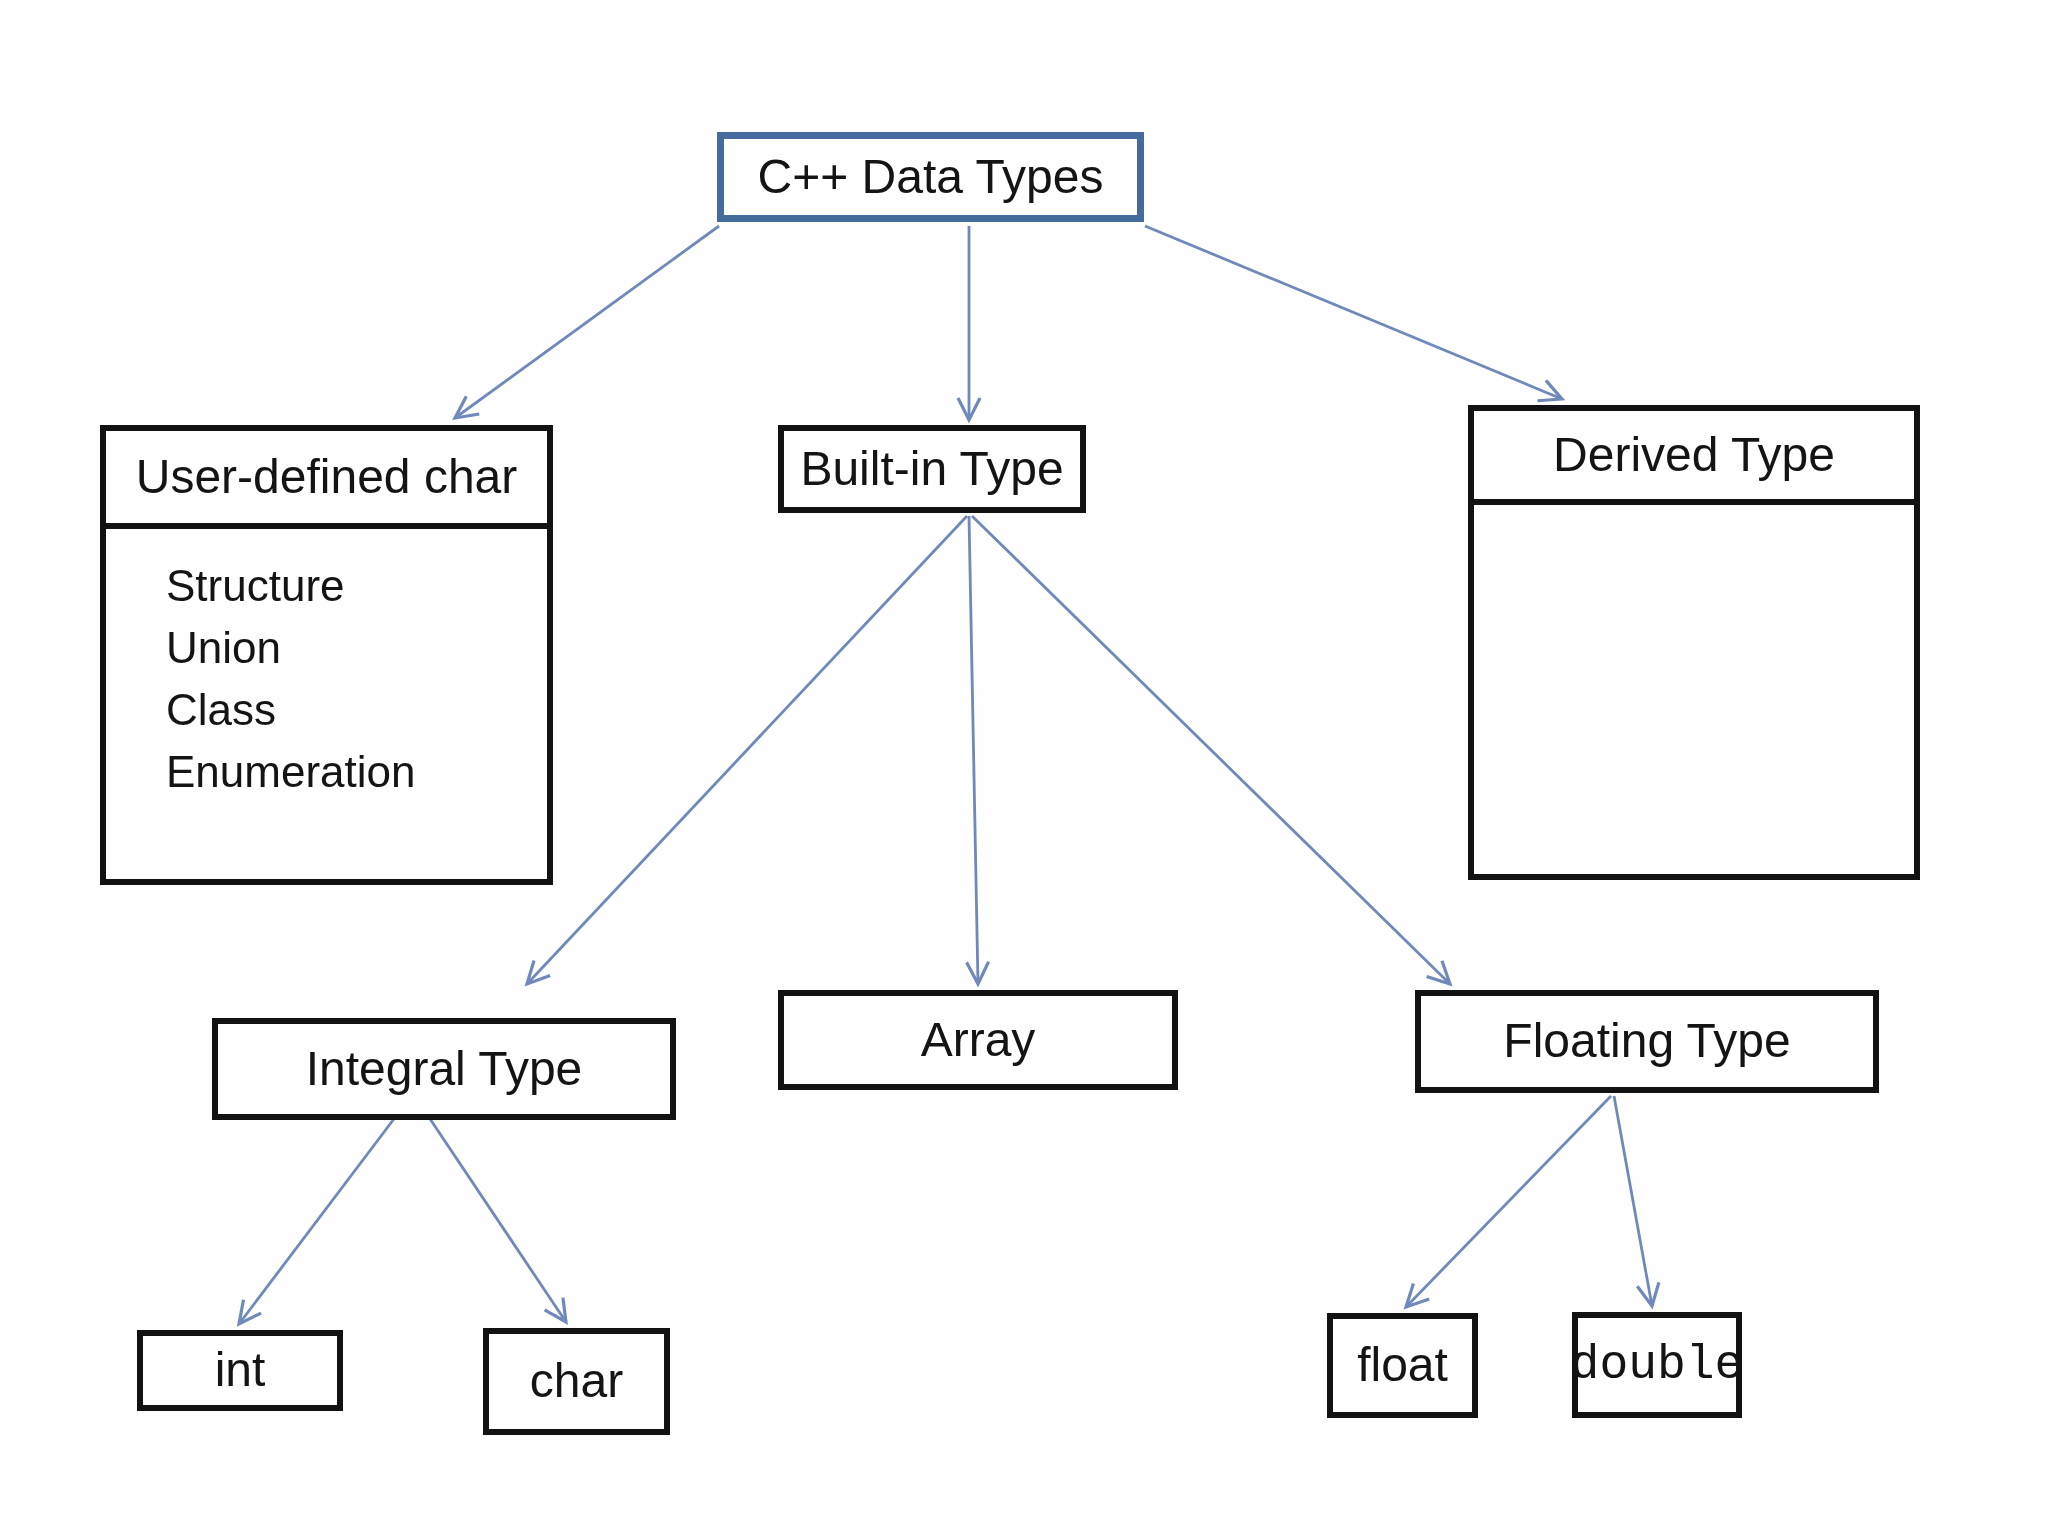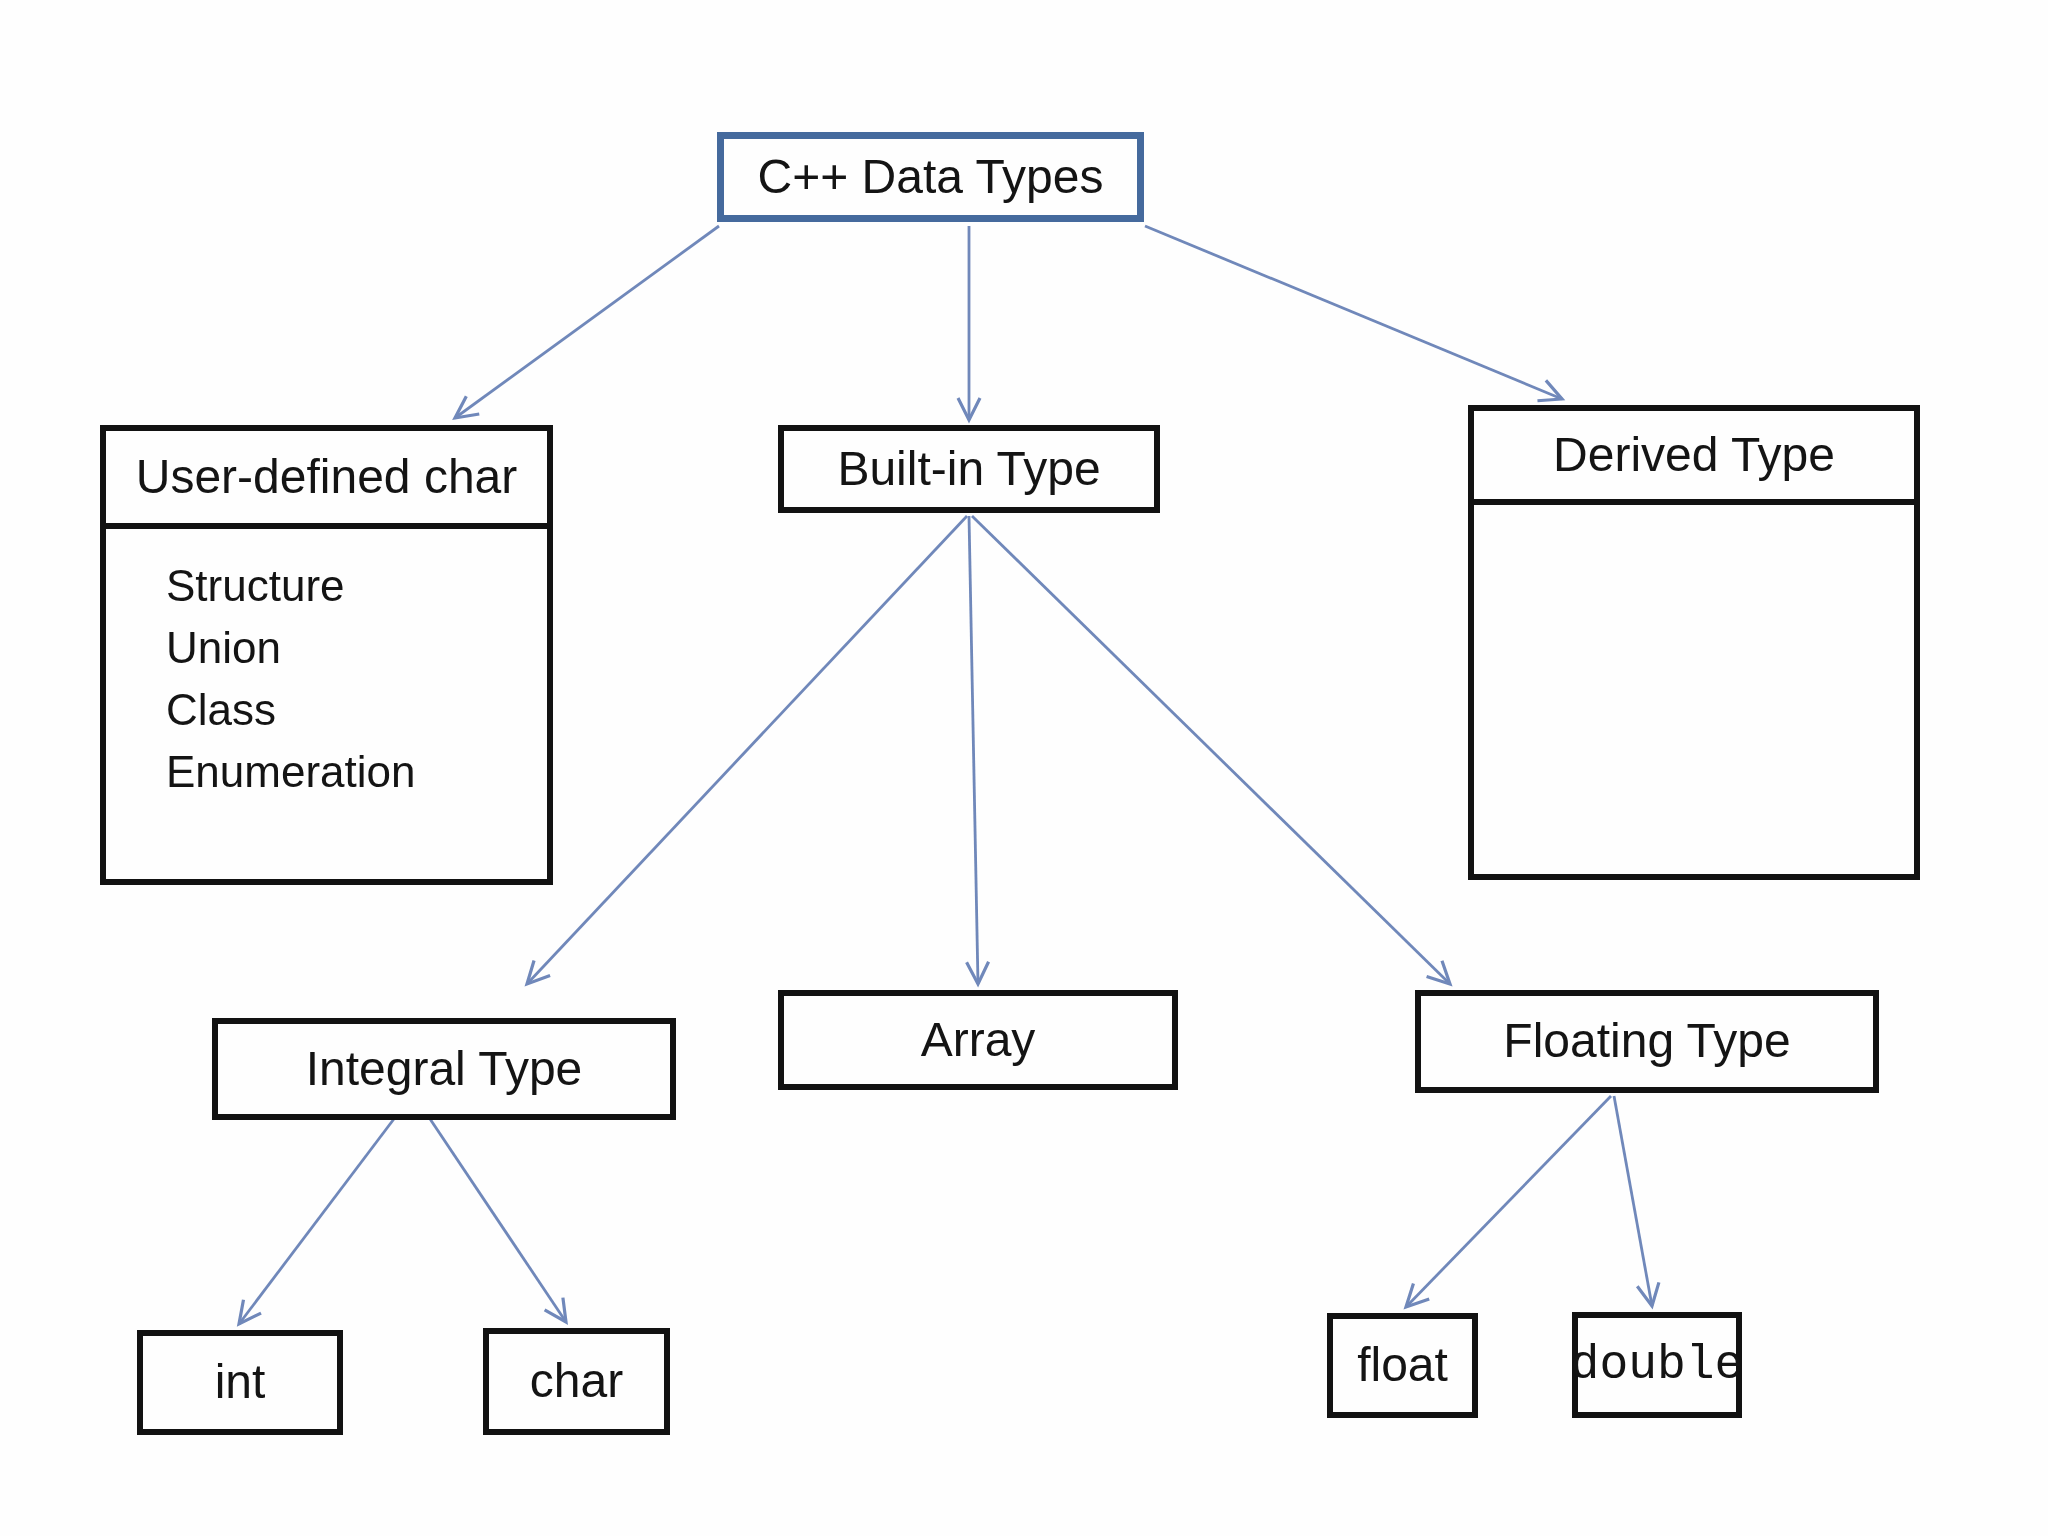--- a/index.html
+++ b/index.html
@@ -103,21 +103,21 @@
       <span class="label">User-defined char</span>
     </div>
     <ul class="compound-list">
       <li>Structure</li>
       <li>Union</li>
       <li>Class</li>
       <li>Enumeration</li>
     </ul>
   </div>
 
-  <div class="box" style="left:778px; top:425px; width:382px; height:88px;">
+  <div class="box" style="left:778px; top:425px; width:308px; height:88px;">
     <span class="label">Built-in Type</span>
   </div>
 
   <div class="box compound" style="left:1468px; top:405px; width:452px; height:475px;">
     <div class="compound-header" style="height:88px;">
       <span class="label">Derived Type</span>
     </div>
   </div>
 
   <div class="box" style="left:212px; top:1018px; width:464px; height:102px;">
@@ -125,21 +125,21 @@
   </div>
 
   <div class="box" style="left:778px; top:990px; width:400px; height:100px;">
     <span class="label">Array</span>
   </div>
 
   <div class="box" style="left:1415px; top:990px; width:464px; height:103px;">
     <span class="label">Floating Type</span>
   </div>
 
-  <div class="box leaf" style="left:137px; top:1330px; width:206px; height:105px;">
+  <div class="box leaf" style="left:137px; top:1330px; width:206px; height:81px;">
     <span class="label">int</span>
   </div>
 
   <div class="box leaf" style="left:483px; top:1328px; width:187px; height:107px;">
     <span class="label">char</span>
   </div>
 
   <div class="box leaf" style="left:1327px; top:1313px; width:151px; height:105px;">
     <span class="label">float</span>
   </div>

